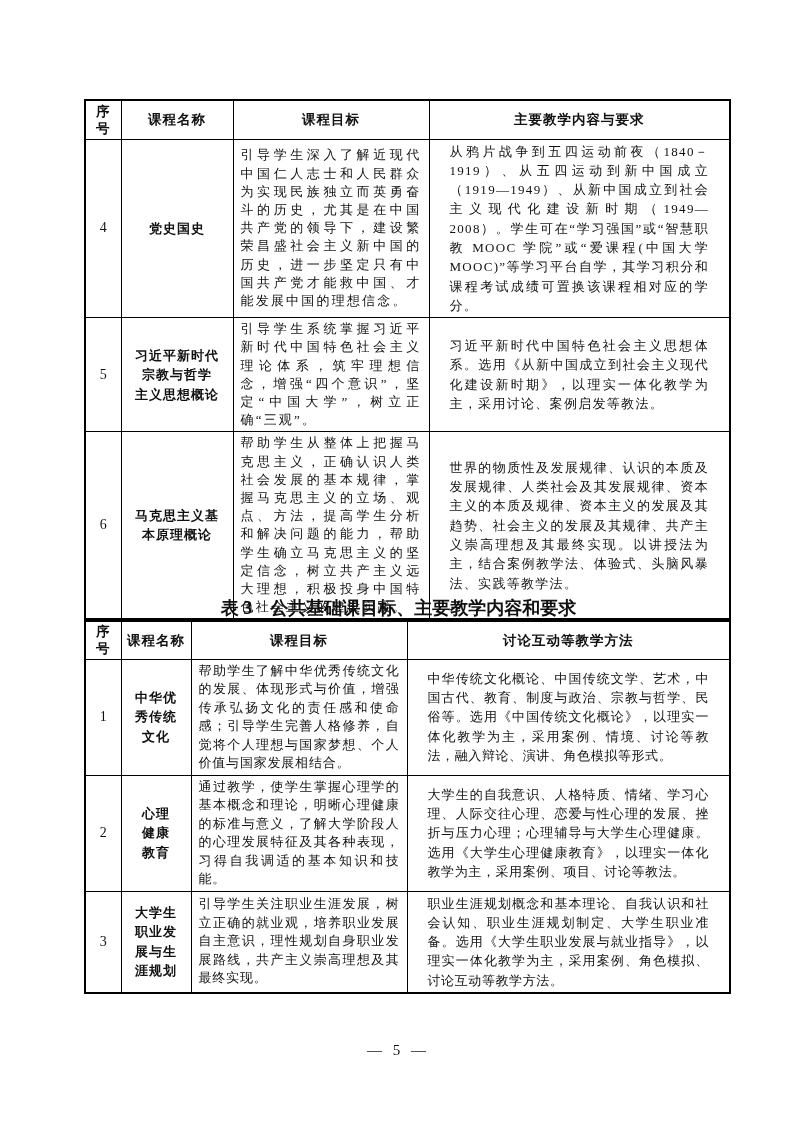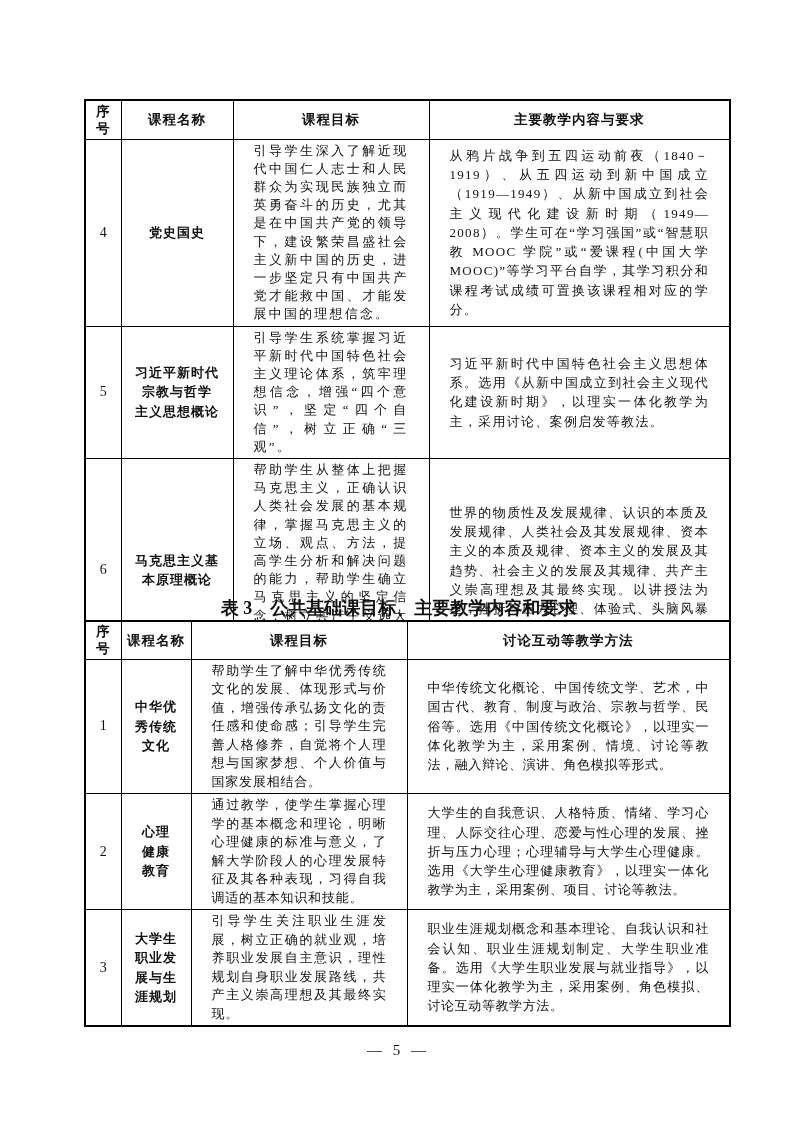--- a/index.html
+++ b/index.html
@@ -46,21 +46,21 @@
     white-space:pre-line;
     padding:1px 2px;
     font-weight:bold;
   }
   td.obj {
     text-align:justify;
     text-justify:inter-character;
     font-size:13px;
     line-height:18.2px;
     letter-spacing:2.2px;
-    padding:2px 20px;
+    padding:2px 7px;
   }
   td.obj-t2 { letter-spacing:0.8px; line-height:18.5px; }
   td.cont {
     text-align:justify;
     text-justify:inter-character;
     font-size:13px;
     line-height:19.3px;
     letter-spacing:1.3px;
     padding:2px 20px;
   }
@@ -104,29 +104,29 @@
       <td class="num">4</td>
       <td class="name">党史国史</td>
       <td class="obj">引导学生深入了解近现代中国仁人志士和人民群众为实现民族独立而英勇奋斗的历史，尤其是在中国共产党的领导下，建设繁荣昌盛社会主义新中国的历史，进一步坚定只有中国共产党才能救中国、才能发展中国的理想信念。</td>
       <td class="cont">从鸦片战争到五四运动前夜（1840－1919）、从五四运动到新中国成立（1919—1949）、从新中国成立到社会主义现代化建设新时期（1949—2008）。学生可在“学习强国”或“智慧职教 MOOC 学院”或“爱课程(中国大学 MOOC)”等学习平台自学，其学习积分和课程考试成绩可置换该课程相对应的学分。</td>
     </tr>
     <tr style="height:95px">
       <td class="num">5</td>
       <td class="name">习近平新时代
 宗教与哲学
 主义思想概论</td>
-      <td class="obj">引导学生系统掌握习近平新时代中国特色社会主义理论体系，筑牢理想信念，增强“四个意识”，坚定“四个自信”，树立正确“三观”。</td>
+      <td class="obj">引导学生系统掌握习近平新时代中国特色社会主义理论体系，筑牢理想信念，增强“四个意识”，坚定“中国大学”，树立正确“三观”。</td>
       <td class="cont">习近平新时代中国特色社会主义思想体系。选用《从新中国成立到社会主义现代化建设新时期》，以理实一体化教学为主，采用讨论、案例启发等教法。</td>
     </tr>
     <tr style="height:180px">
       <td class="num">6</td>
       <td class="name">马克思主义基
 本原理概论</td>
       <td class="obj">帮助学生从整体上把握马克思主义，正确认识人类社会发展的基本规律，掌握马克思主义的立场、观点、方法，提高学生分析和解决问题的能力，帮助学生确立马克思主义的坚定信念，树立共产主义远大理想，积极投身中国特色社会主义的建设实践。</td>
-      <td class="cont">世界的物质性及发展规律、认识的本质及发展规律、人类社会及其发展规律、资本主义的本质及规律、资本主义的发展及其趋势、社会主义的发展及其规律、共产主义崇高理想及其最终实现。以讲授法为主，挫折与压力心理、体验式、头脑风暴法、实践等教学法。</td>
+      <td class="cont">世界的物质性及发展规律、认识的本质及发展规律、人类社会及其发展规律、资本主义的本质及规律、资本主义的发展及其趋势、社会主义的发展及其规律、共产主义崇高理想及其最终实现。以讲授法为主，结合案例教学法、体验式、头脑风暴法、实践等教学法。</td>
     </tr>
   </tbody>
     </table>
 
   <div class="t2-title">表 3　公共基础课目标、主要教学内容和要求</div>
 
   <table class="doc" style="left:84px; top:620px; width:645px;">
     <colgroup>
       <col style="width:36px">
         <col style="width:70px">

